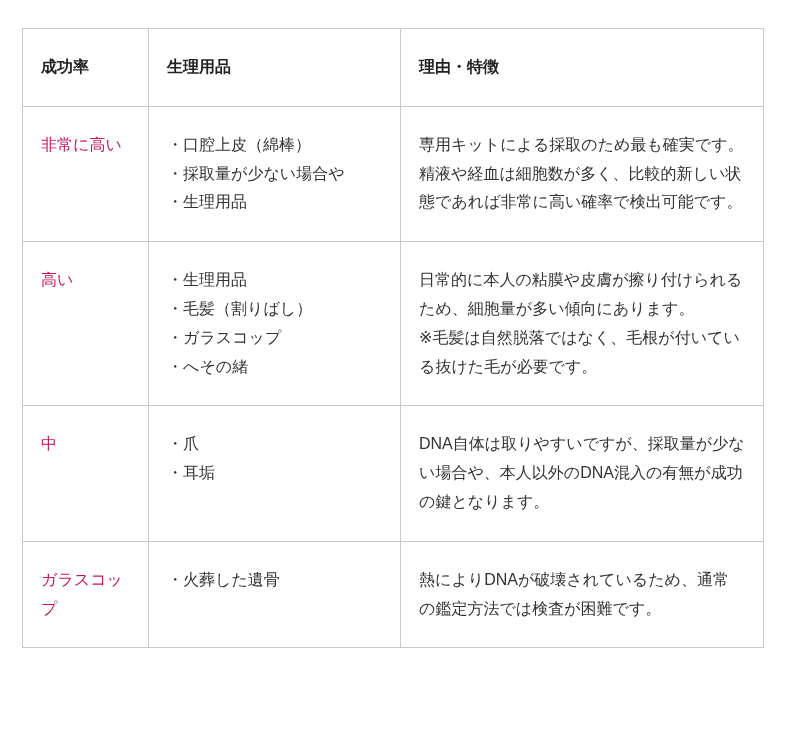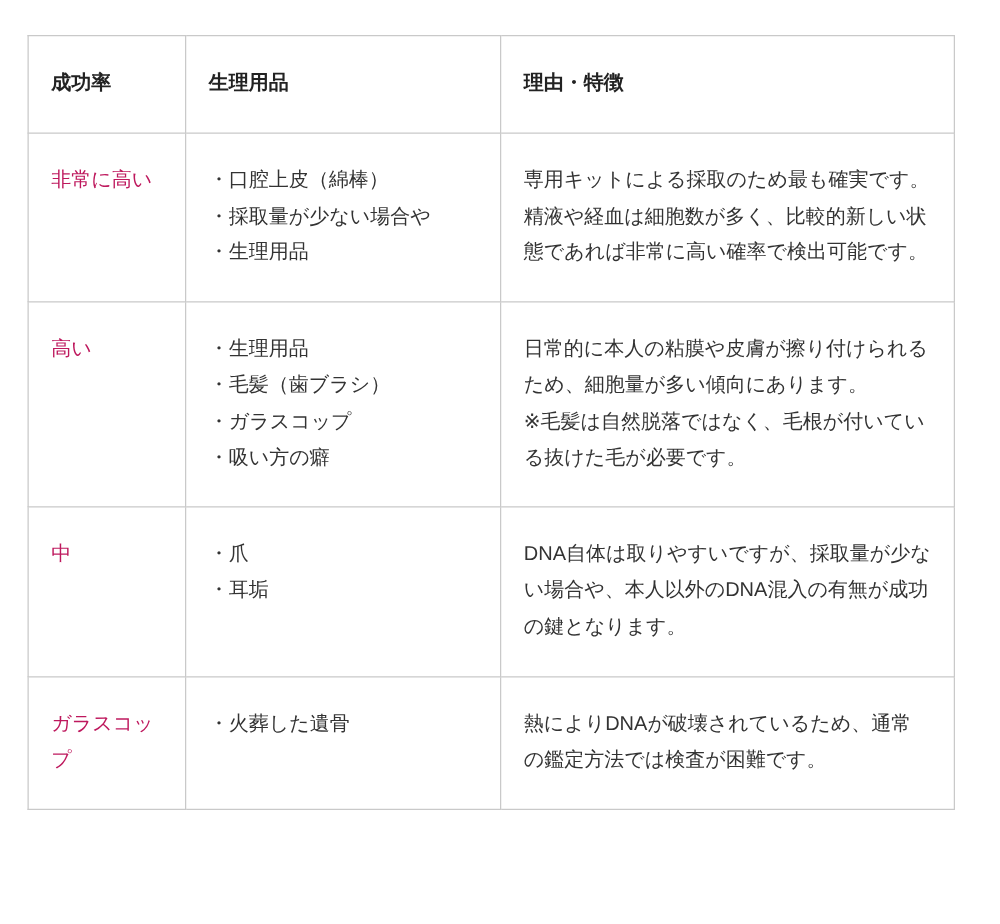--- a/index.html
+++ b/index.html
@@ -86,23 +86,23 @@
     </td>
   </tr>
 
   <tr>
     <td class="rate-cell">
       <span>高い</span>
     </td>
     <td class="specimen-cell">
       <div>
               <div class="specimen-item">・生理用品</div>
-              <div class="specimen-item">・毛髪（歯ブラシ）</div>
+              <div class="specimen-item">・毛髪（割りばし）</div>
               <div class="specimen-item">・ガラスコップ</div>
-              <div class="specimen-item">・吸い方の癖</div>
+              <div class="specimen-item">・へその緒</div>
             </div>
     </td>
     <td class="reason-cell">
       <span class="reason-text">日常的に本人の粘膜や皮膚が擦り付けられるため、細胞量が多い傾向にあります。
 ※毛髪は自然脱落ではなく、毛根が付いている抜けた毛が必要です。</span>
     </td>
   </tr>
 
 
   <tr>

